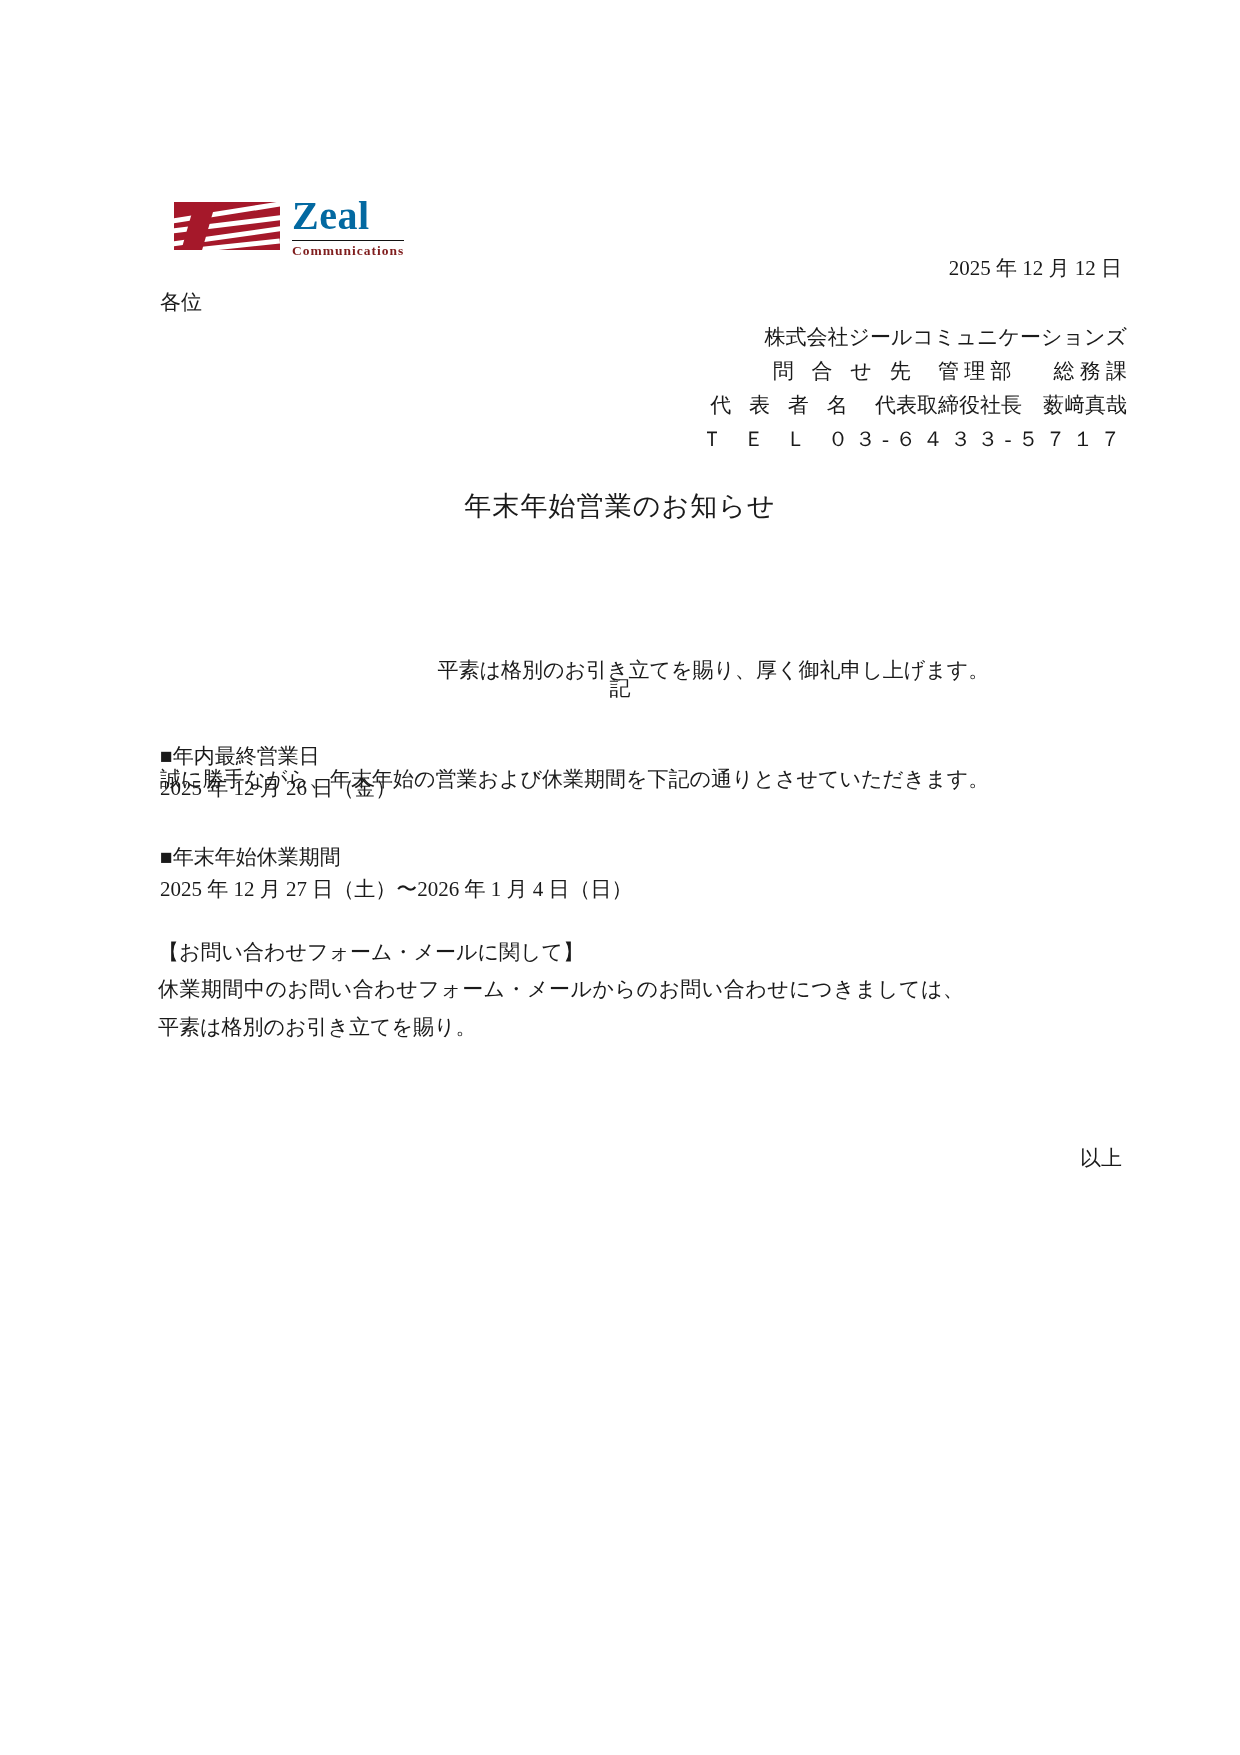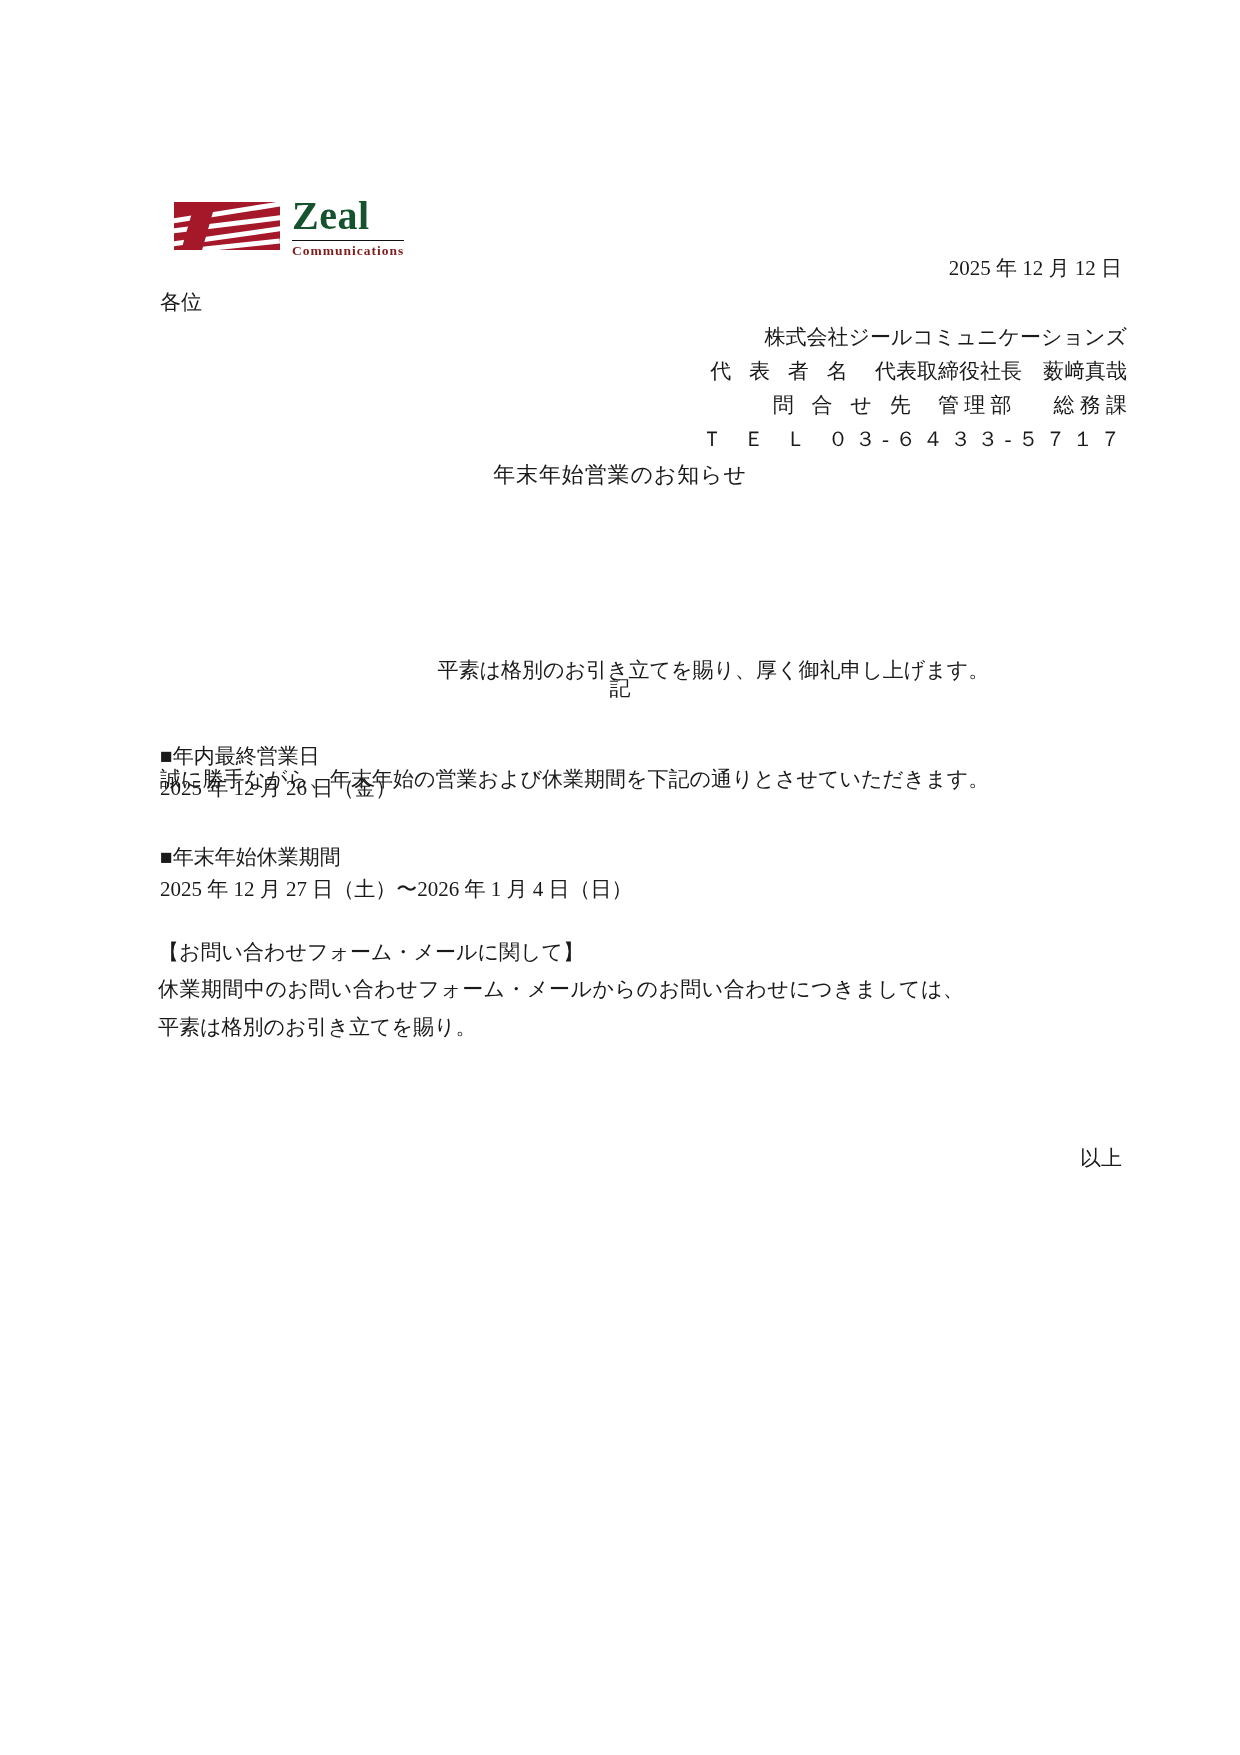--- a/index.html
+++ b/index.html
@@ -65,21 +65,21 @@
     position: absolute;
     left: 118px;
     top: 0;
     line-height: 1;
   }
   .logo-word {
     font-family: "Liberation Serif", "DejaVu Serif", serif;
     font-size: 40px;
     font-weight: 700;
     letter-spacing: 0.5px;
-    color: #14532d;
+    color: #0369a1;
   }
   .logo-sub {
     font-family: "Liberation Serif", "DejaVu Serif", serif;
     font-size: 13.5px;
     font-weight: 700;
     letter-spacing: 1.0px;
     color: #7f1d1d;
     margin-top: 4px;
     border-top: 1px solid #111;
     padding-top: 3px;
@@ -115,23 +115,23 @@
     text-align: right;
     font-size: 21px;
     line-height: 1.62;
   }
   .sender-line { white-space: pre; }
   .spaced { letter-spacing: 0.30em; }
 
   .subject {
     left: 0;
     right: 0;
-    top: 458px;
+    top: 486px;
     text-align: center;
-    font-size: 22px;
+    font-size: 27px;
     letter-spacing: 0.04em;
   }
 
   .para1 {
     left: 160px;
     top: 580px;
     font-size: 21px;
     line-height: 1.72;
   }
 
@@ -185,22 +185,22 @@
       <div class="logo-sub">Communications</div>
     </div>
   </div>
 
   <div class="t date right">2025 年 12 月 12 日</div>
 
   <div class="t addressee">各位</div>
 
   <div class="sender-block">
     <div class="sender-line">株式会社ジールコミュニケーションズ</div>
+    <div class="sender-line"><span class="spaced">問 合 せ 先</span>　<span>管 理 部　　総 務 課</span></div>
     <div class="sender-line"><span class="spaced">代 表 者 名</span>　<span>代表取締役社長　薮﨑真哉</span></div>
-    <div class="sender-line"><span class="spaced">問 合 せ 先</span>　<span>管 理 部　　総 務 課</span></div>
     <div class="sender-line"><span>Ｔ　Ｅ　Ｌ</span>　<span class="spaced">０３‐６４３３‐５７１７</span></div>
   </div>
 
   <div class="t subject center">年末年始営業のお知らせ</div>
 
   <div class="t para1">
     <div>平素は格別のお引き立てを賜り、厚く御礼申し上げます。</div>
     <div>誠に勝手ながら、年末年始の営業および休業期間を下記の通りとさせていただきます。</div>
   </div>
 

